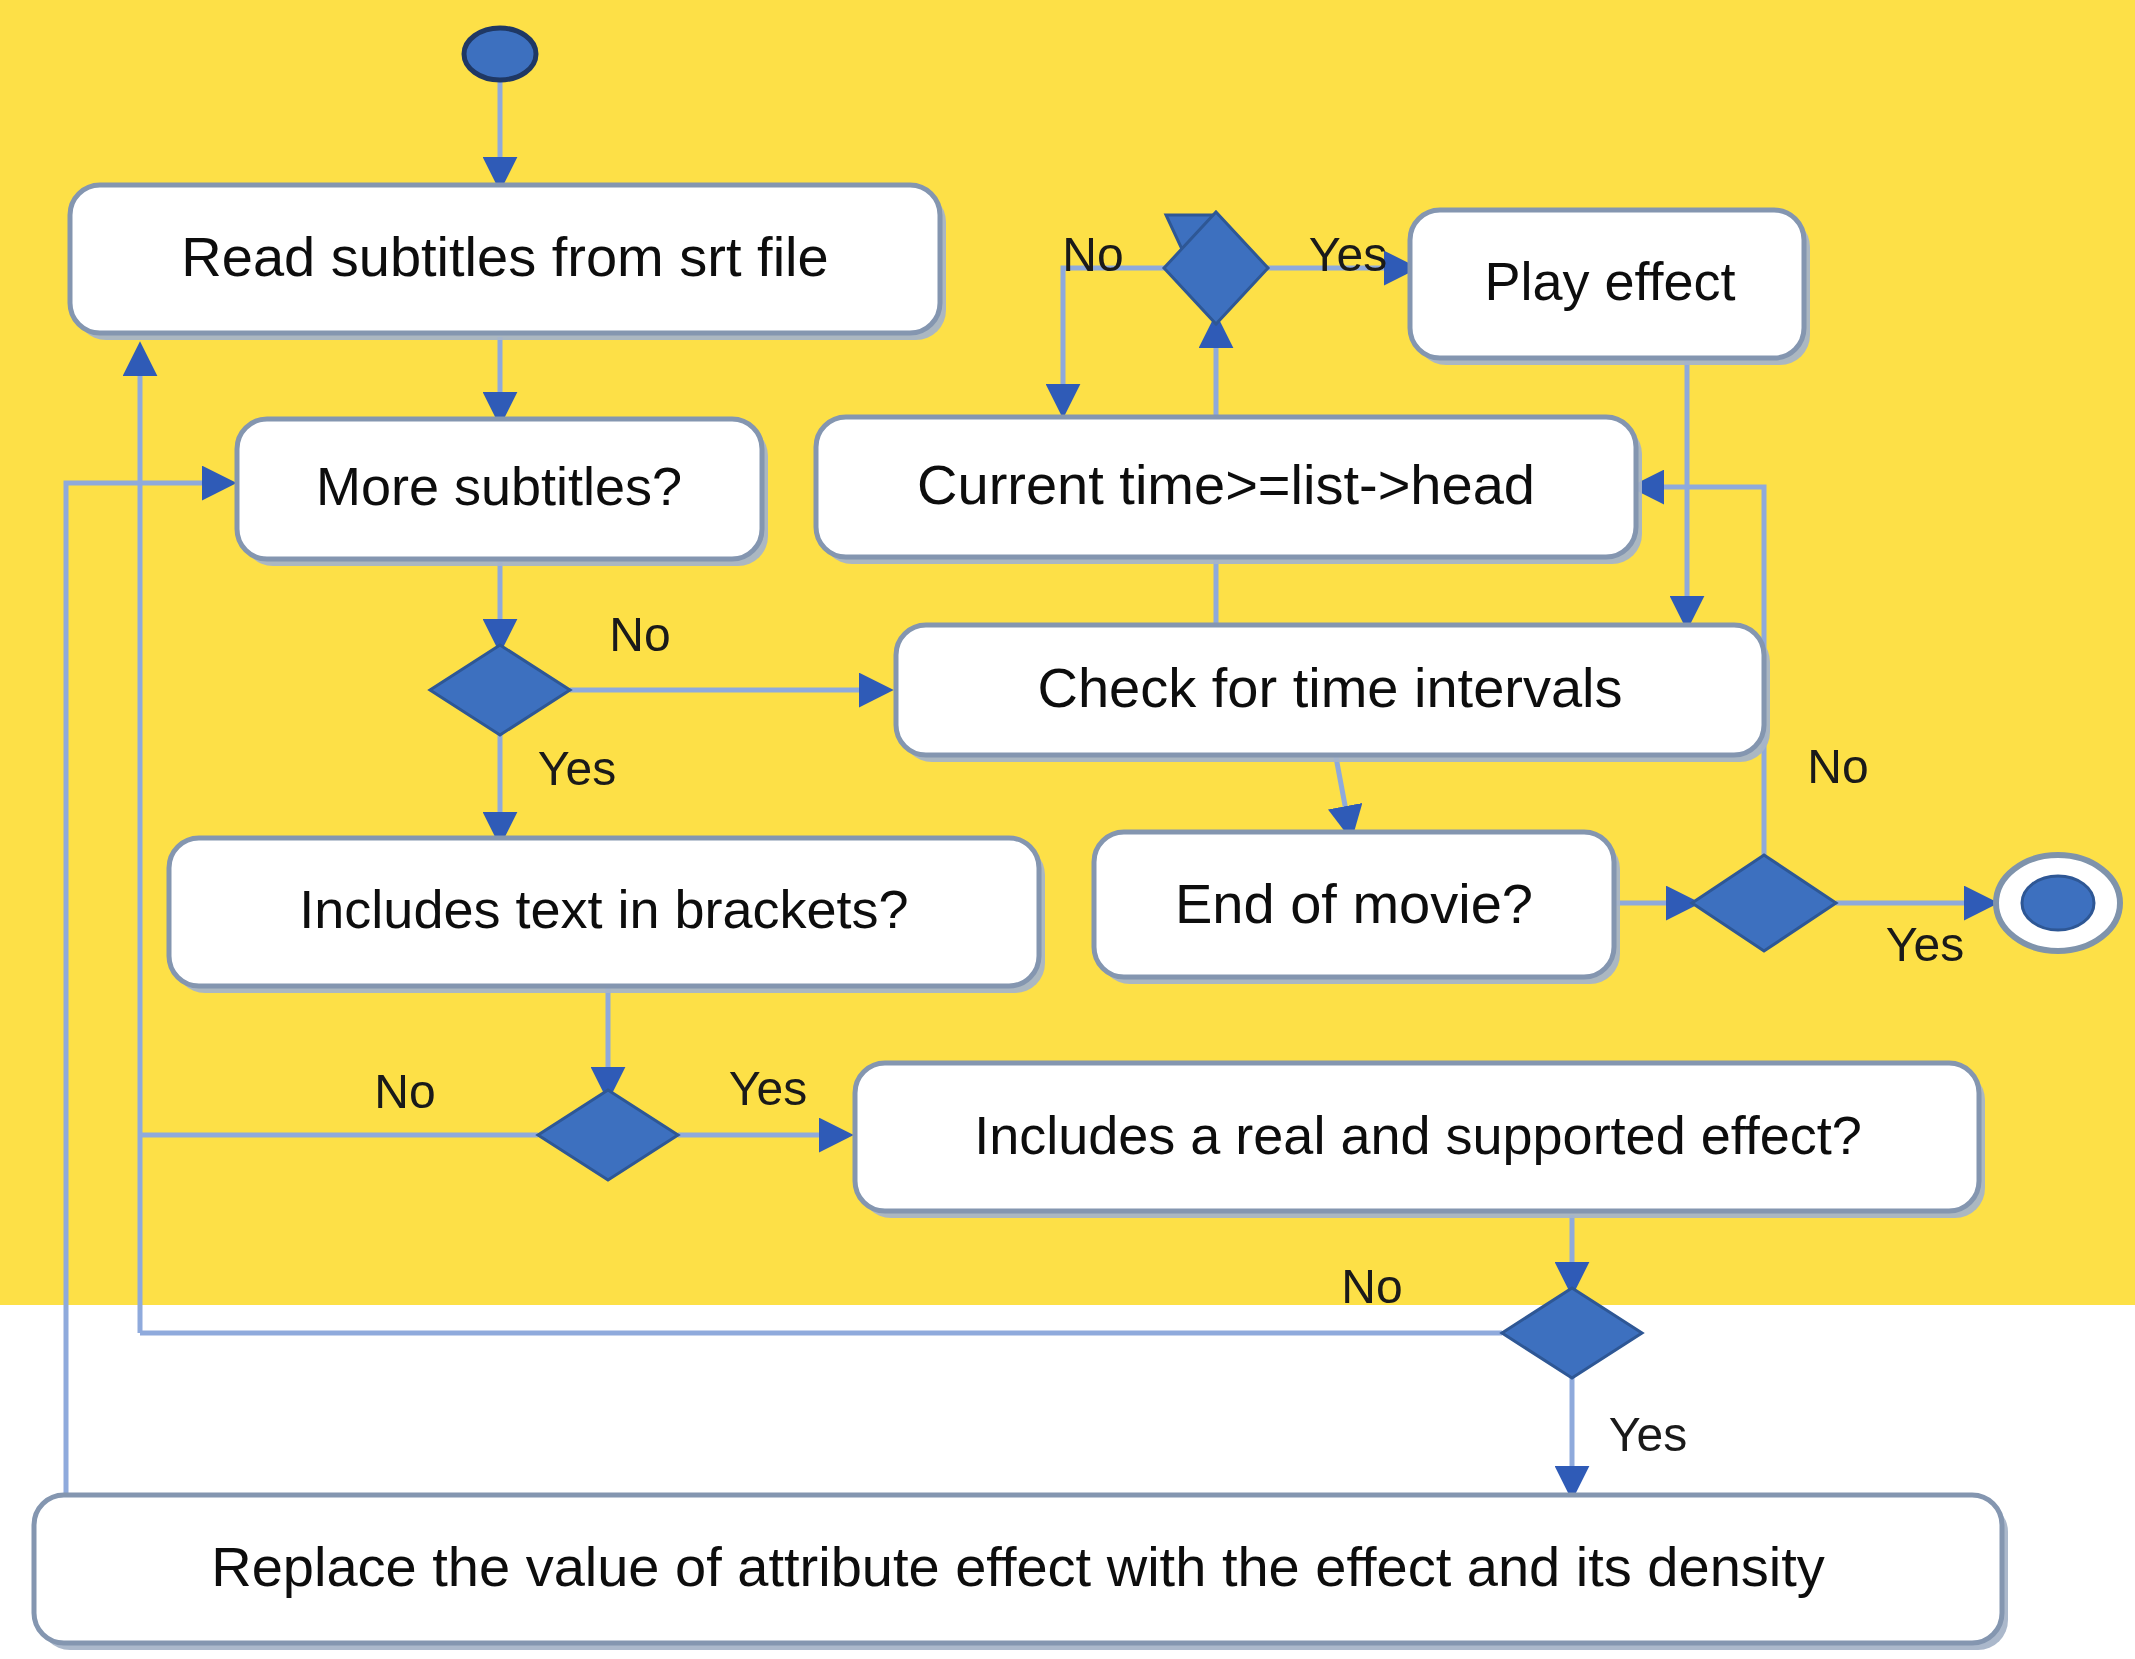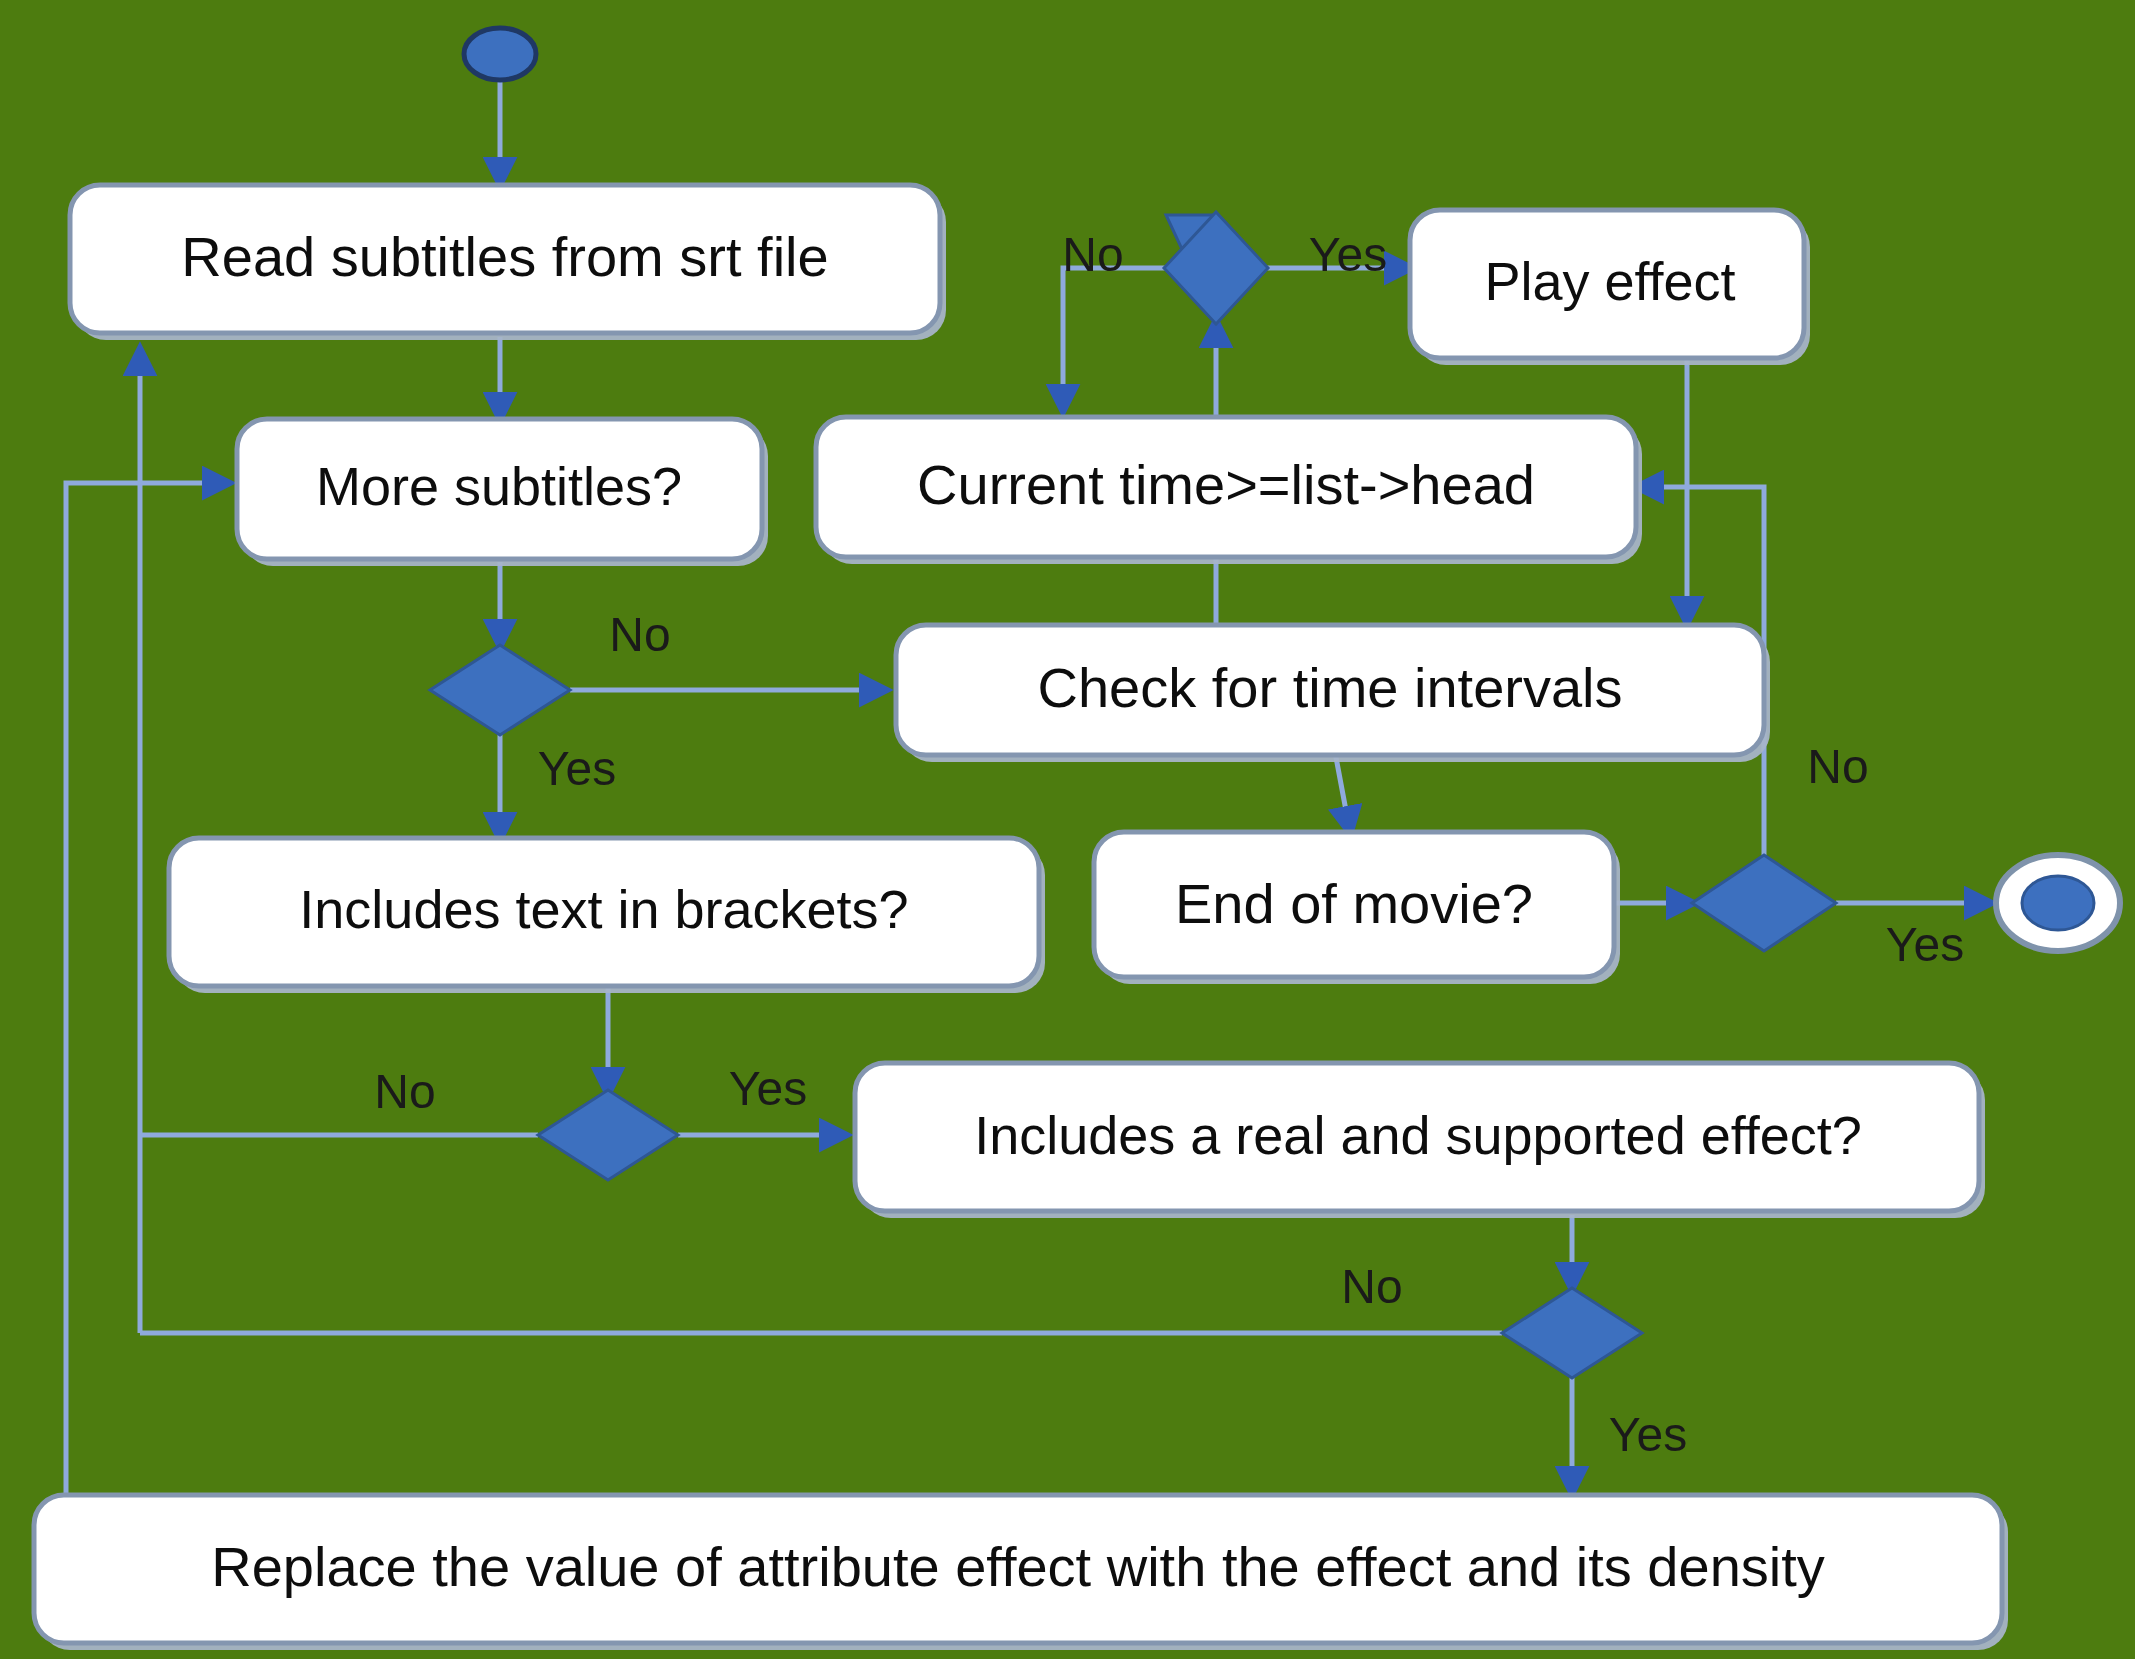--- a/index.html
+++ b/index.html
@@ -10,22 +10,22 @@
   }
   body {
     width: 2135px;
     height: 1659px;
     font-family: "Liberation Sans", sans-serif;
     overflow: hidden;
   }
   #diagram-root {
     position: relative;
     width: 2135px;
-    height: 1659px;
-    background: #4d7c0f;
+    height: 1305px;
+    background: #fde047;
   }
   svg#activity-diagram {
     display: block;
     width: 2135px;
     height: 1659px;
   }
   .node-box {
     fill: #ffffff;
     stroke: #8496b0;
     stroke-width: 5;

